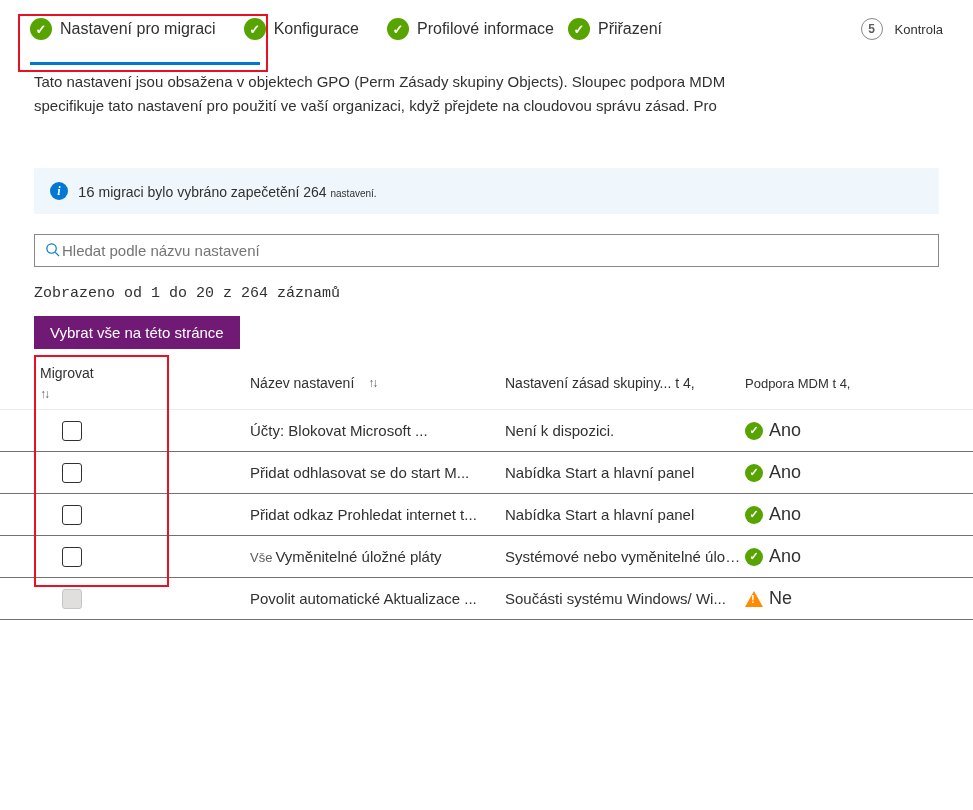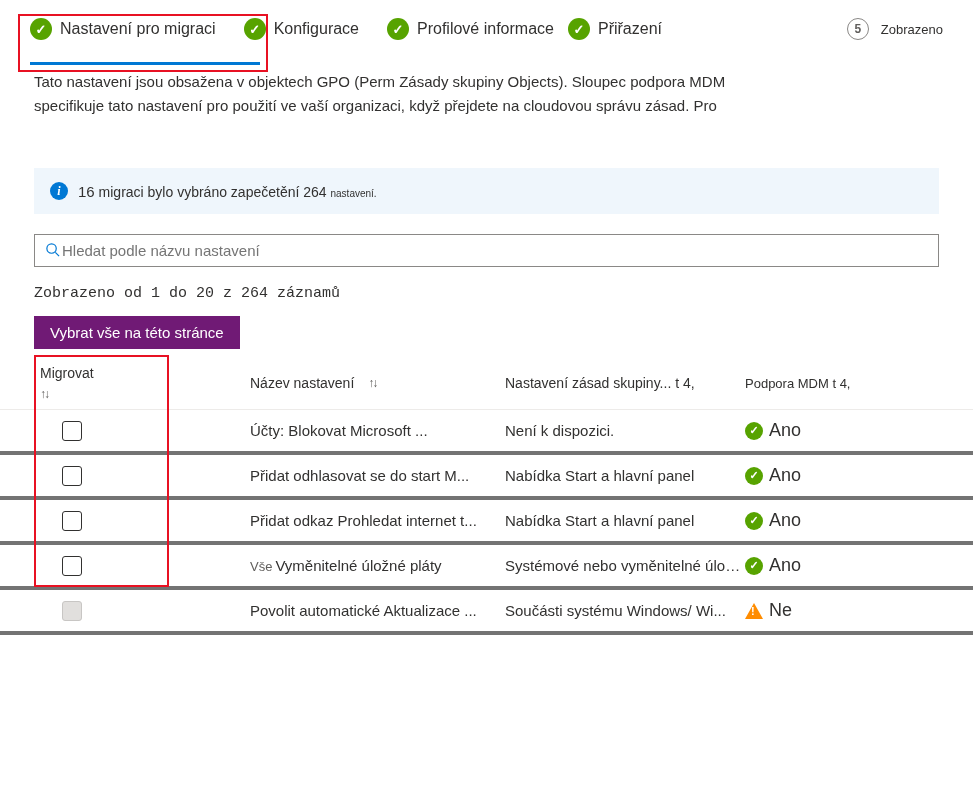--- a/index.html
+++ b/index.html
@@ -110,21 +110,21 @@
   }
   .col-migrate { width: 210px; display:flex; align-items:flex-start; gap:6px;flex-direction:column;}
   .col-name { width: 255px; display:flex; align-items:center; gap:14px;}
   .col-gpo { width: 240px; display:flex; align-items:center;}
   .col-mdm { flex:1; display:flex; align-items:center; font-size:13px;}
   .sort-arrows { color:#605e5c; font-size:12px; letter-spacing:-2px;}
   .trow {
     display: flex;
     align-items: center;
     padding: 10px 34px 10px 40px;
-    border-bottom: 4px solid #737373;
+    border-bottom: 1px solid #737373;
     font-size: 15px;
   }
   .cb {
     width: 20px; height: 20px;
     border: 1.5px solid #323130;
     border-radius: 3px;
     background: #fff;
     cursor: pointer;
     margin-left: 22px;
   }
@@ -172,21 +172,21 @@
   <div class="step">
     <span class="step-circle-check">✓</span>
     <span class="step-label">Profilové informace</span>
   </div>
   <div class="step" style="margin-left:-14px;">
     <span class="step-circle-check">✓</span>
     <span class="step-label">Přiřazení</span>
   </div>
   <div class="step" style="margin-left:auto; gap:12px;">
     <span class="step-circle-num">5</span>
-    <span class="step-label" style="font-size:13px;">Zobrazeno</span>
+    <span class="step-label" style="font-size:13px;">Kontrola</span>
   </div>
 </div>
 
 <div class="description">
   <span>Tato nastavení jsou obsažena v objektech GPO (Perm Zásady skupiny Objects). Sloupec podpora MDM</span><br>
   <span>specifikuje tato nastavení pro použití ve vaší organizaci, když přejdete na cloudovou správu zásad. Pro</span>
 </div>
 
 <div class="info-banner">
   <span class="info-icon">i</span>

